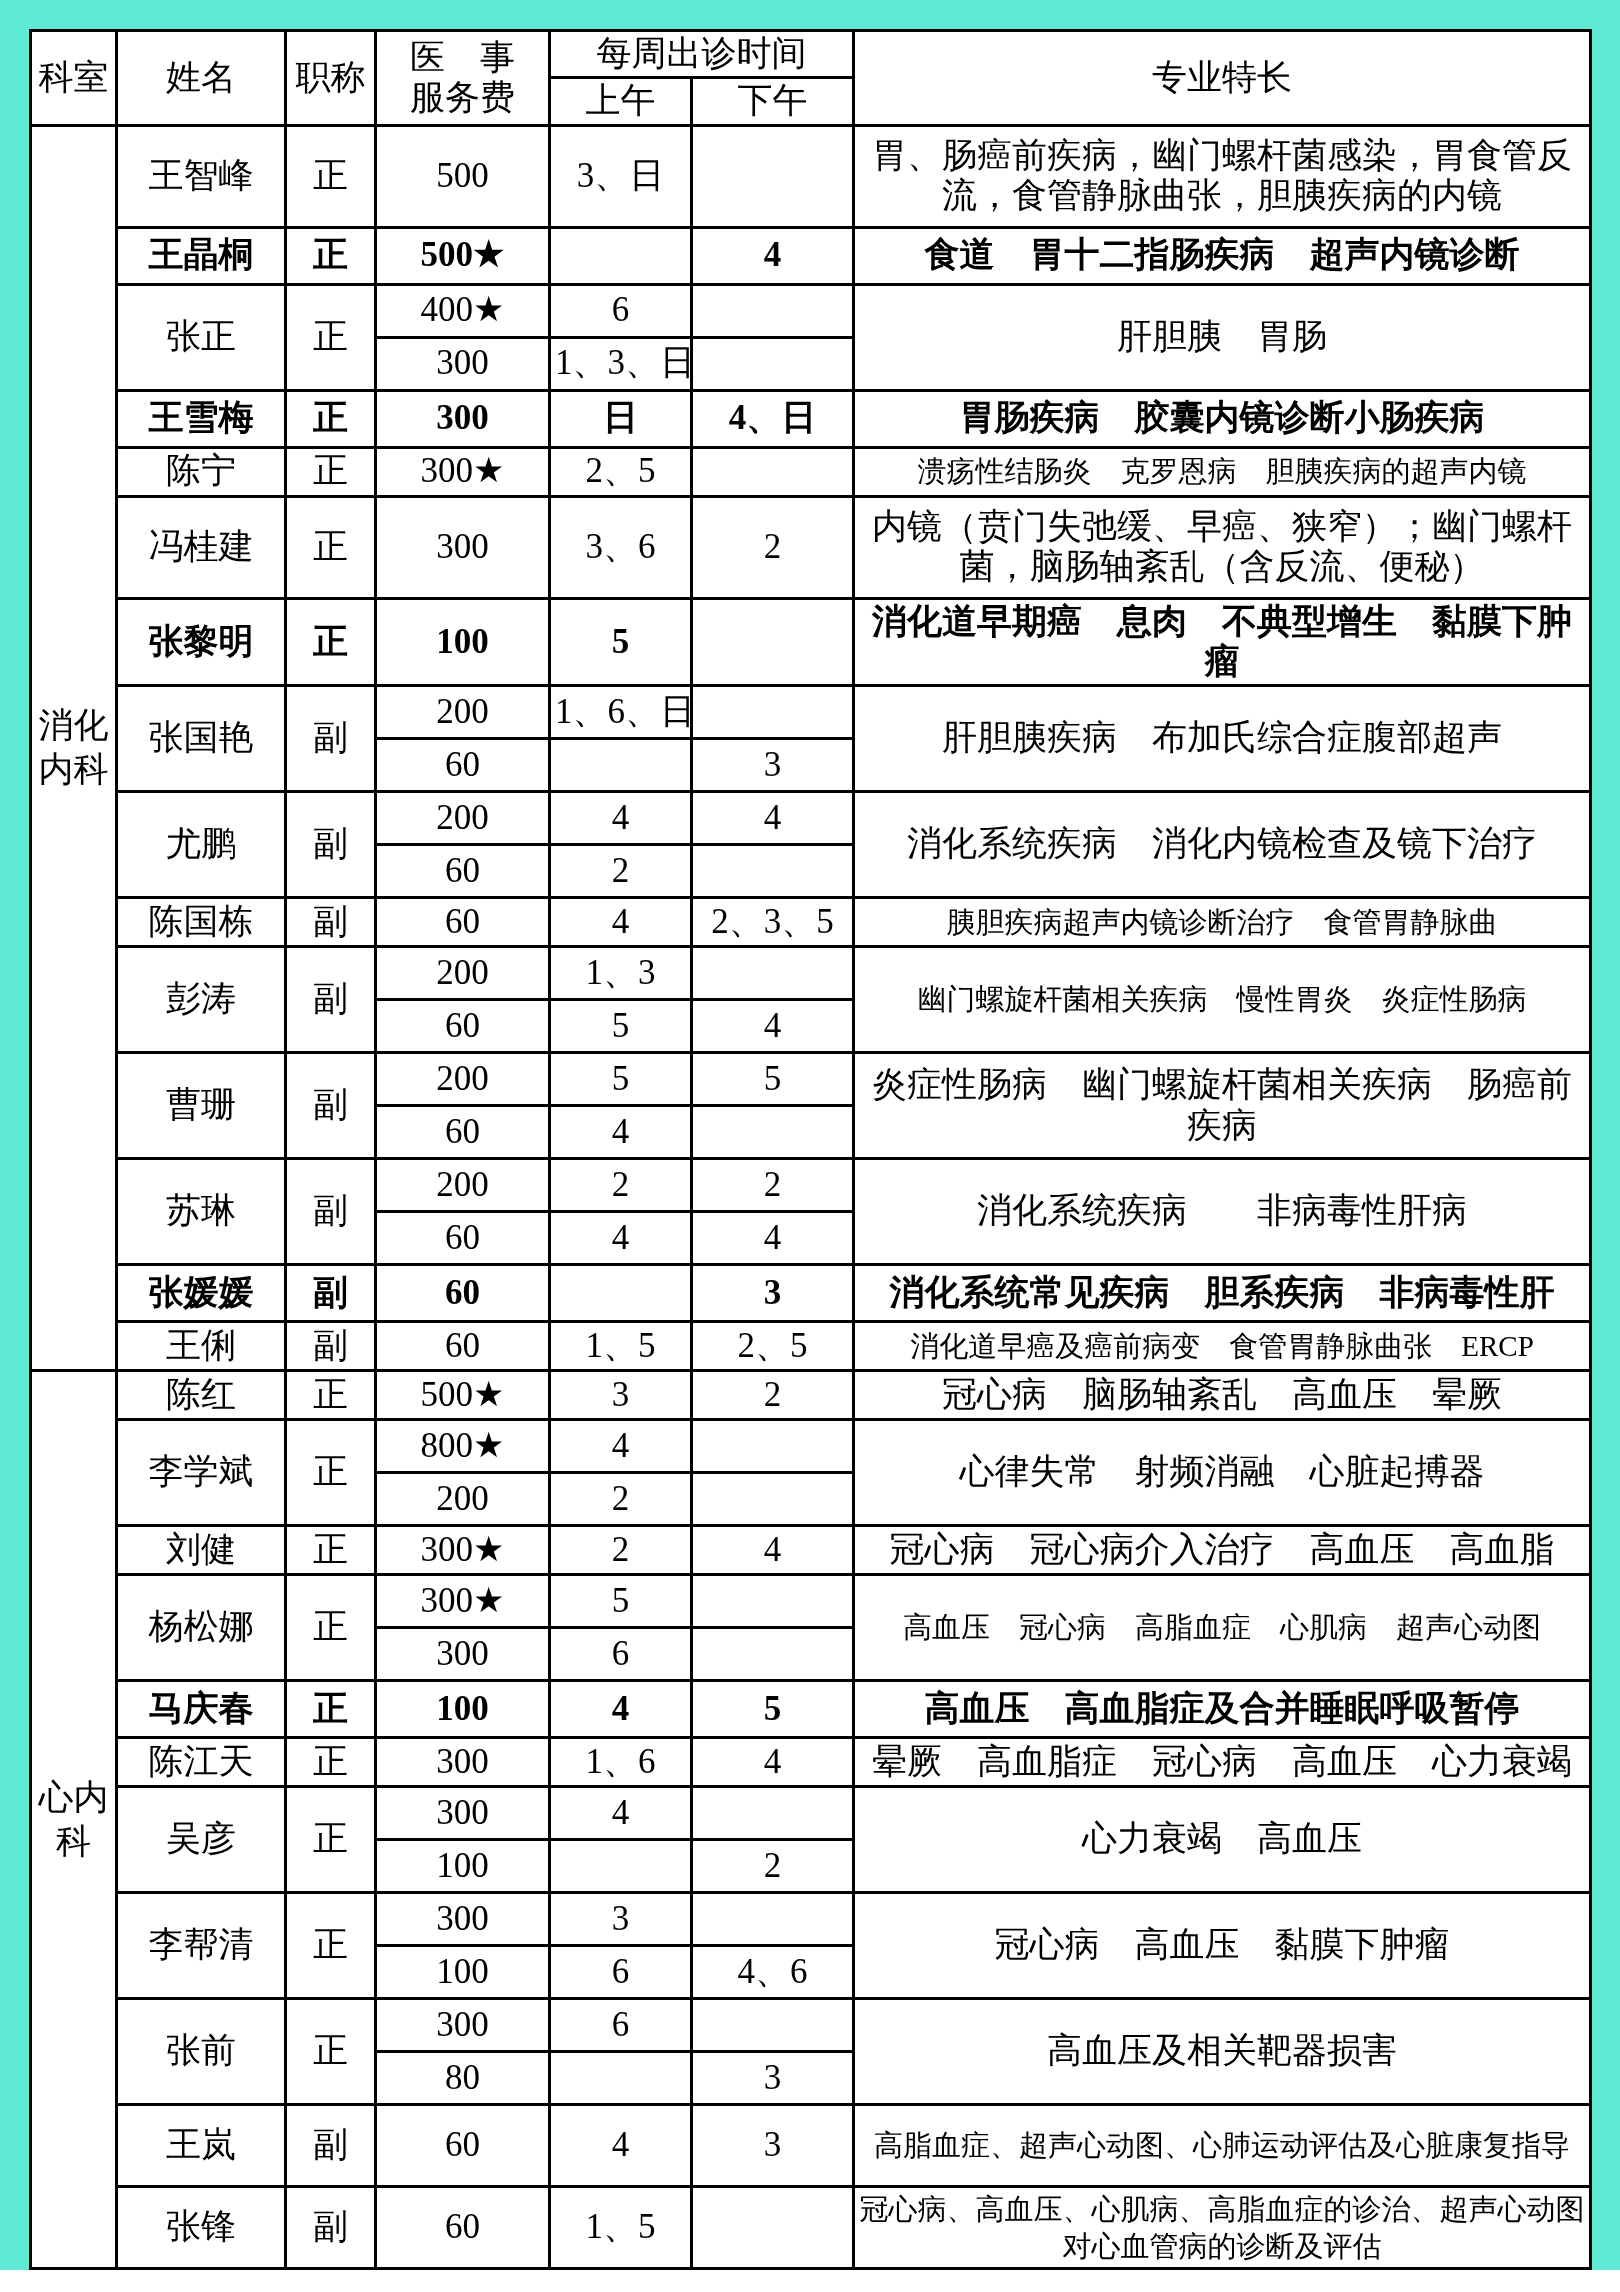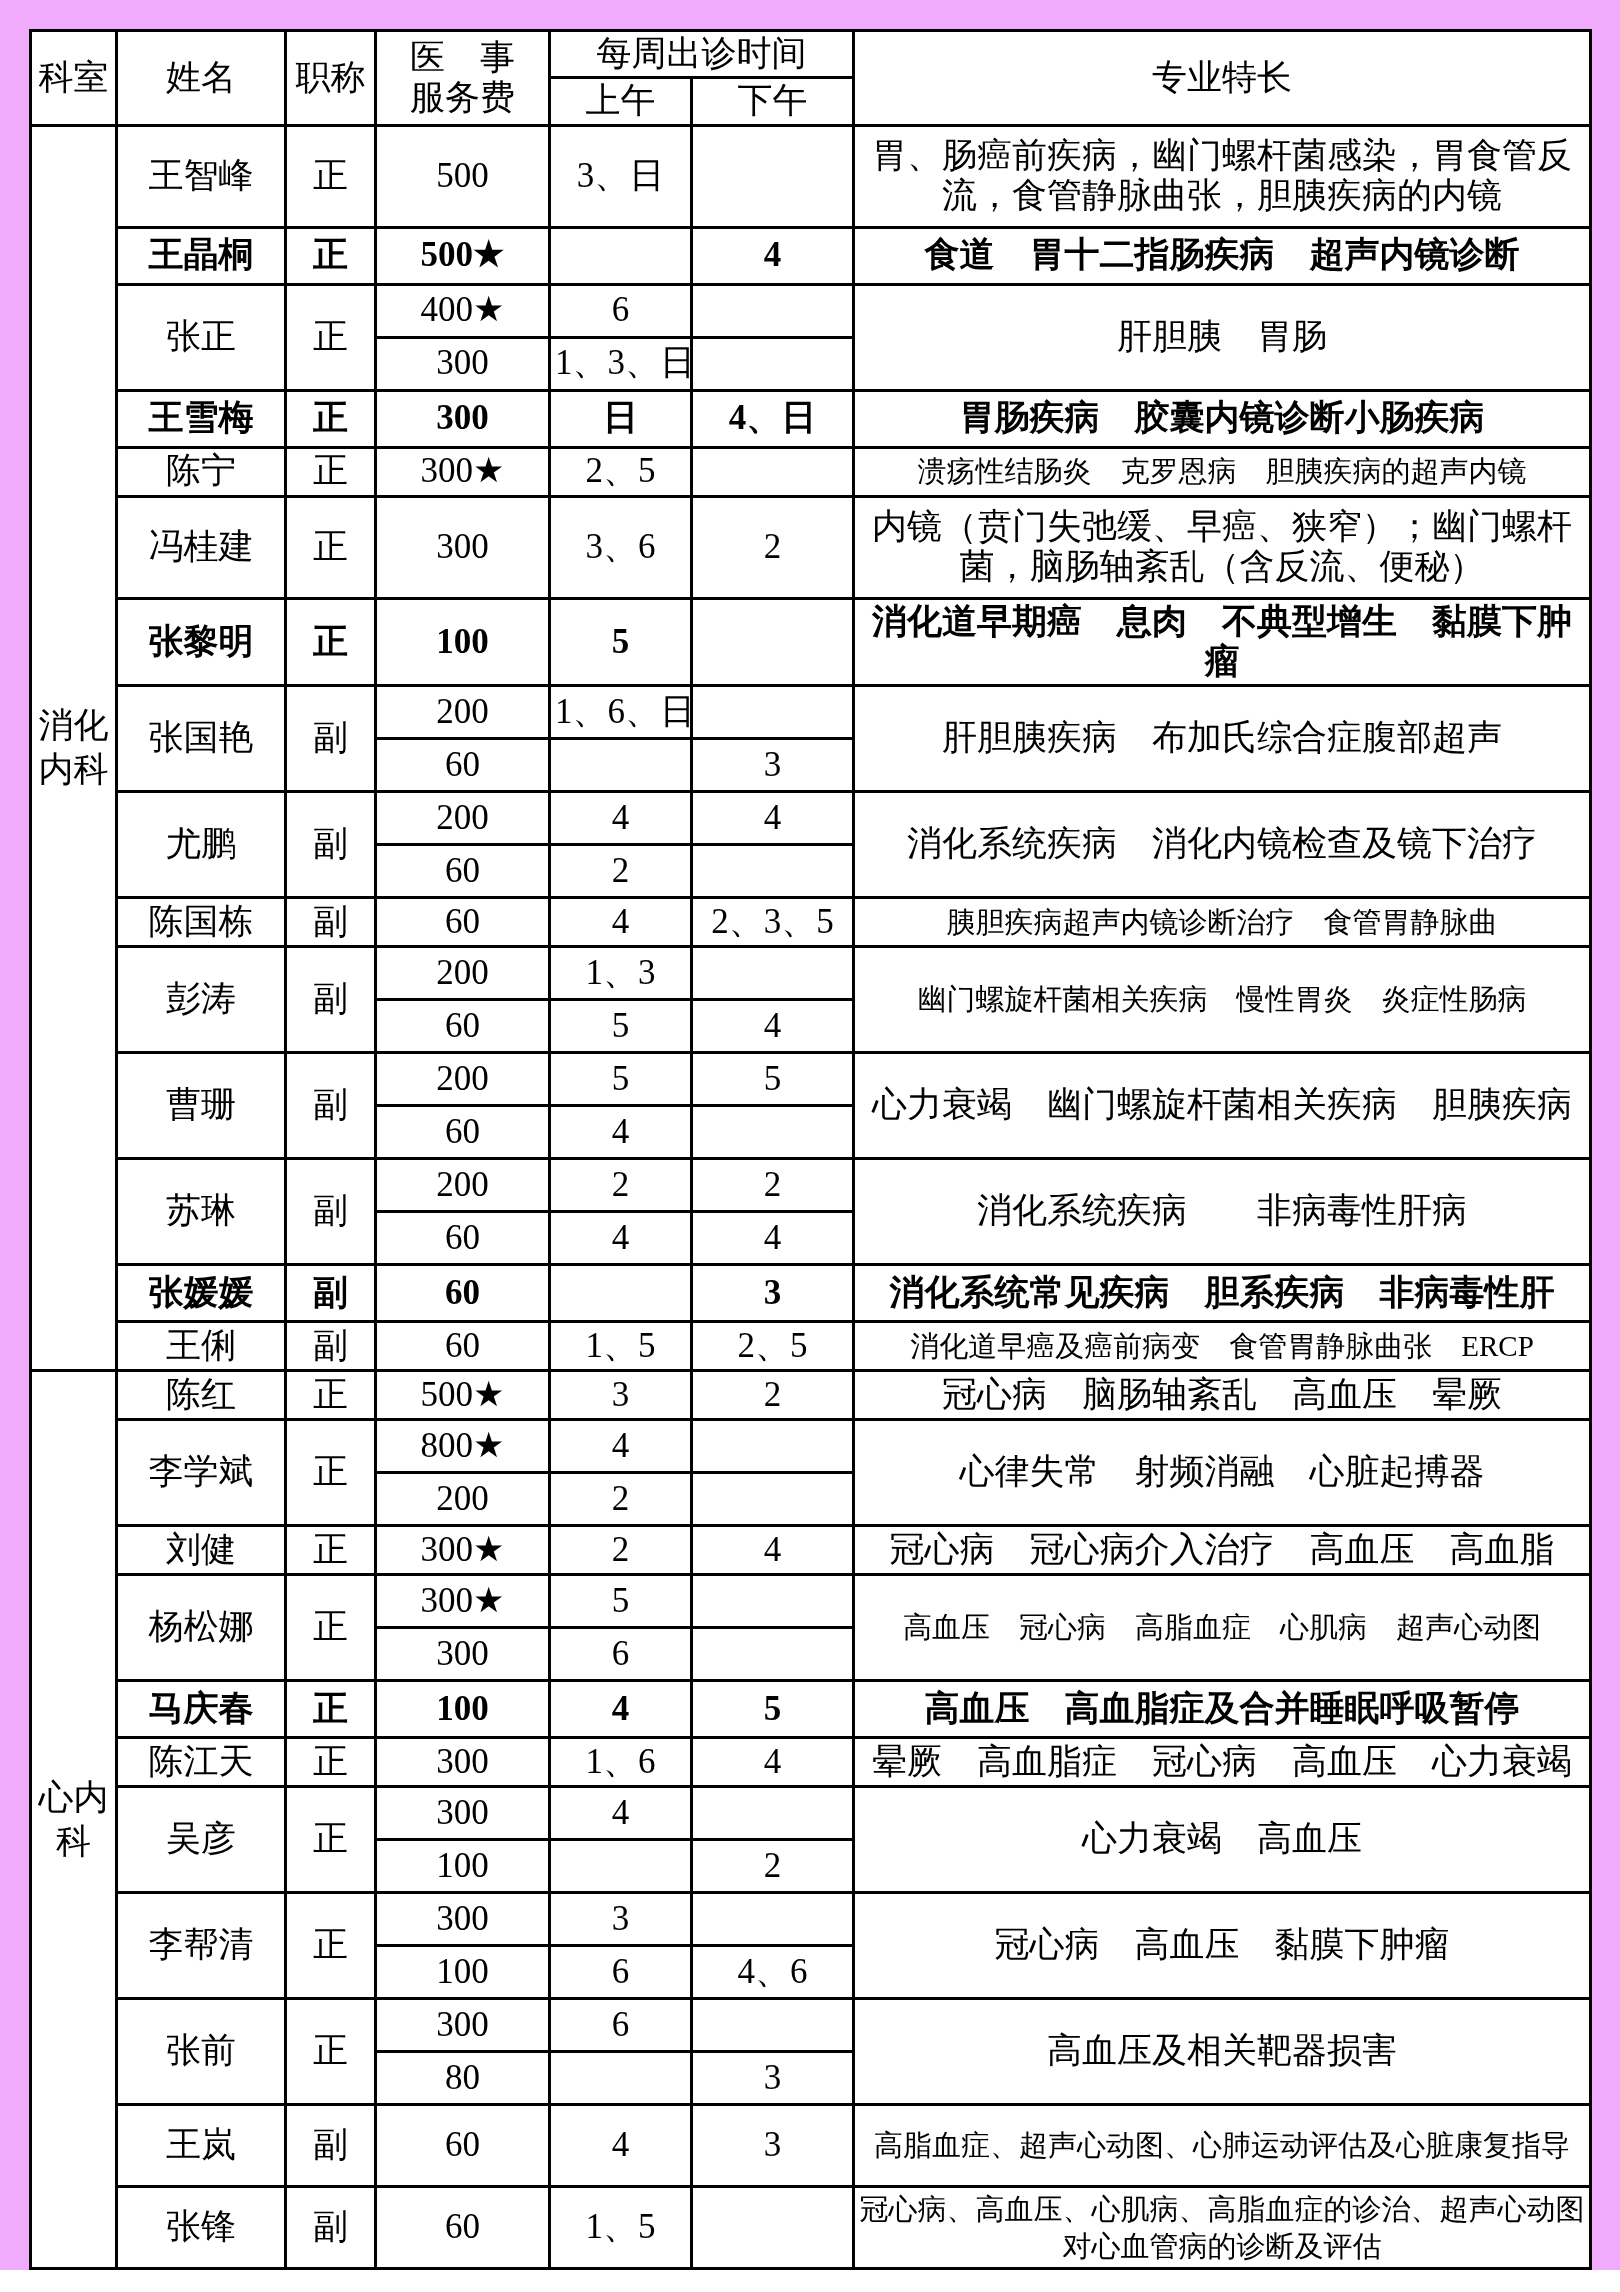--- a/index.html
+++ b/index.html
@@ -1,20 +1,20 @@
 <!DOCTYPE html>
 <html><head>
 <meta charset="utf-8">
 <style>
   html,body{margin:0;padding:0;background:#ffffff;}
   .page{
     width:1620px;
     box-sizing:border-box;
     padding:29px 29px 0 29px;
-    background:#f0abfc;
+    background:#5eead4;
     font-family:"Liberation Serif","DejaVu Serif",serif;
     color:#000000;
   }
   table.sched{
     border-collapse:collapse;
     table-layout:fixed;
     width:1560px;
     background:#ffffff;
   }
   table.sched td{
@@ -199,21 +199,21 @@
     <td>60</td>
     <td class="sched-cell">5</td>
     <td class="sched-cell">4</td>
   </tr>
   <tr class="rh">
     <td rowspan="2">曹珊</td>
     <td rowspan="2">副</td>
     <td>200</td>
     <td class="sched-cell">5</td>
     <td class="sched-cell">5</td>
-    <td rowspan="2" class="spec">心力衰竭　幽门螺旋杆菌相关疾病　胆胰疾病</td>
+    <td rowspan="2" class="spec">炎症性肠病　幽门螺旋杆菌相关疾病　肠癌前疾病</td>
   </tr>
   <tr class="rh">
     <td>60</td>
     <td class="sched-cell">4</td>
     <td class="sched-cell"></td>
   </tr>
   <tr class="rh">
     <td rowspan="2">苏琳</td>
     <td rowspan="2">副</td>
     <td>200</td>

